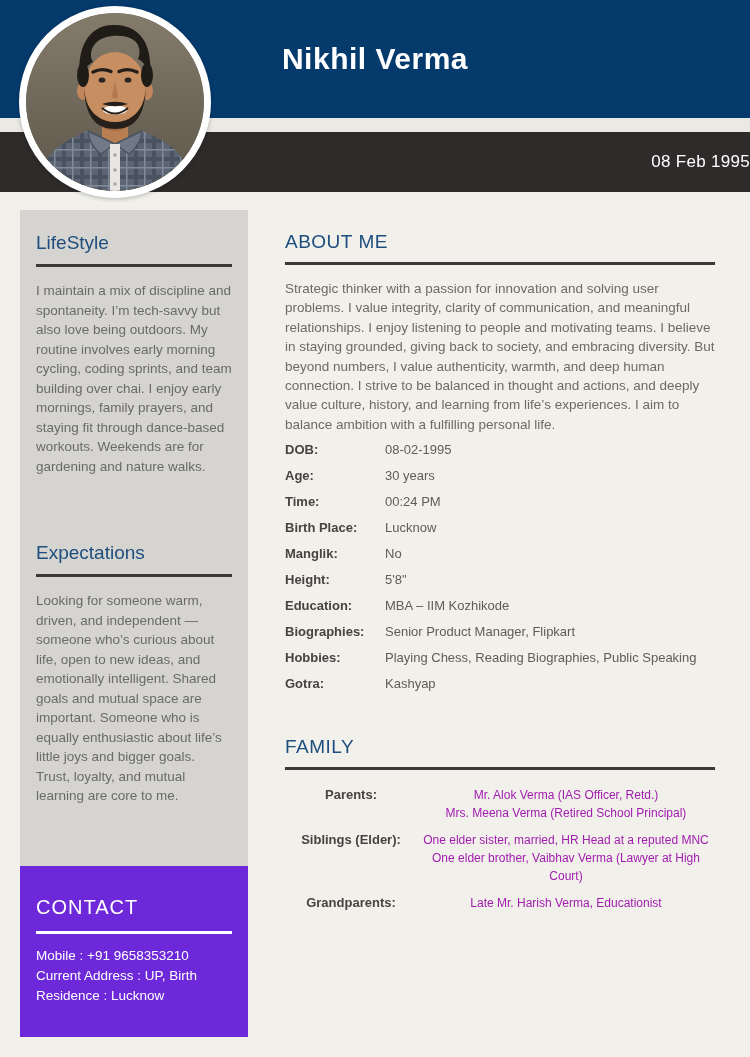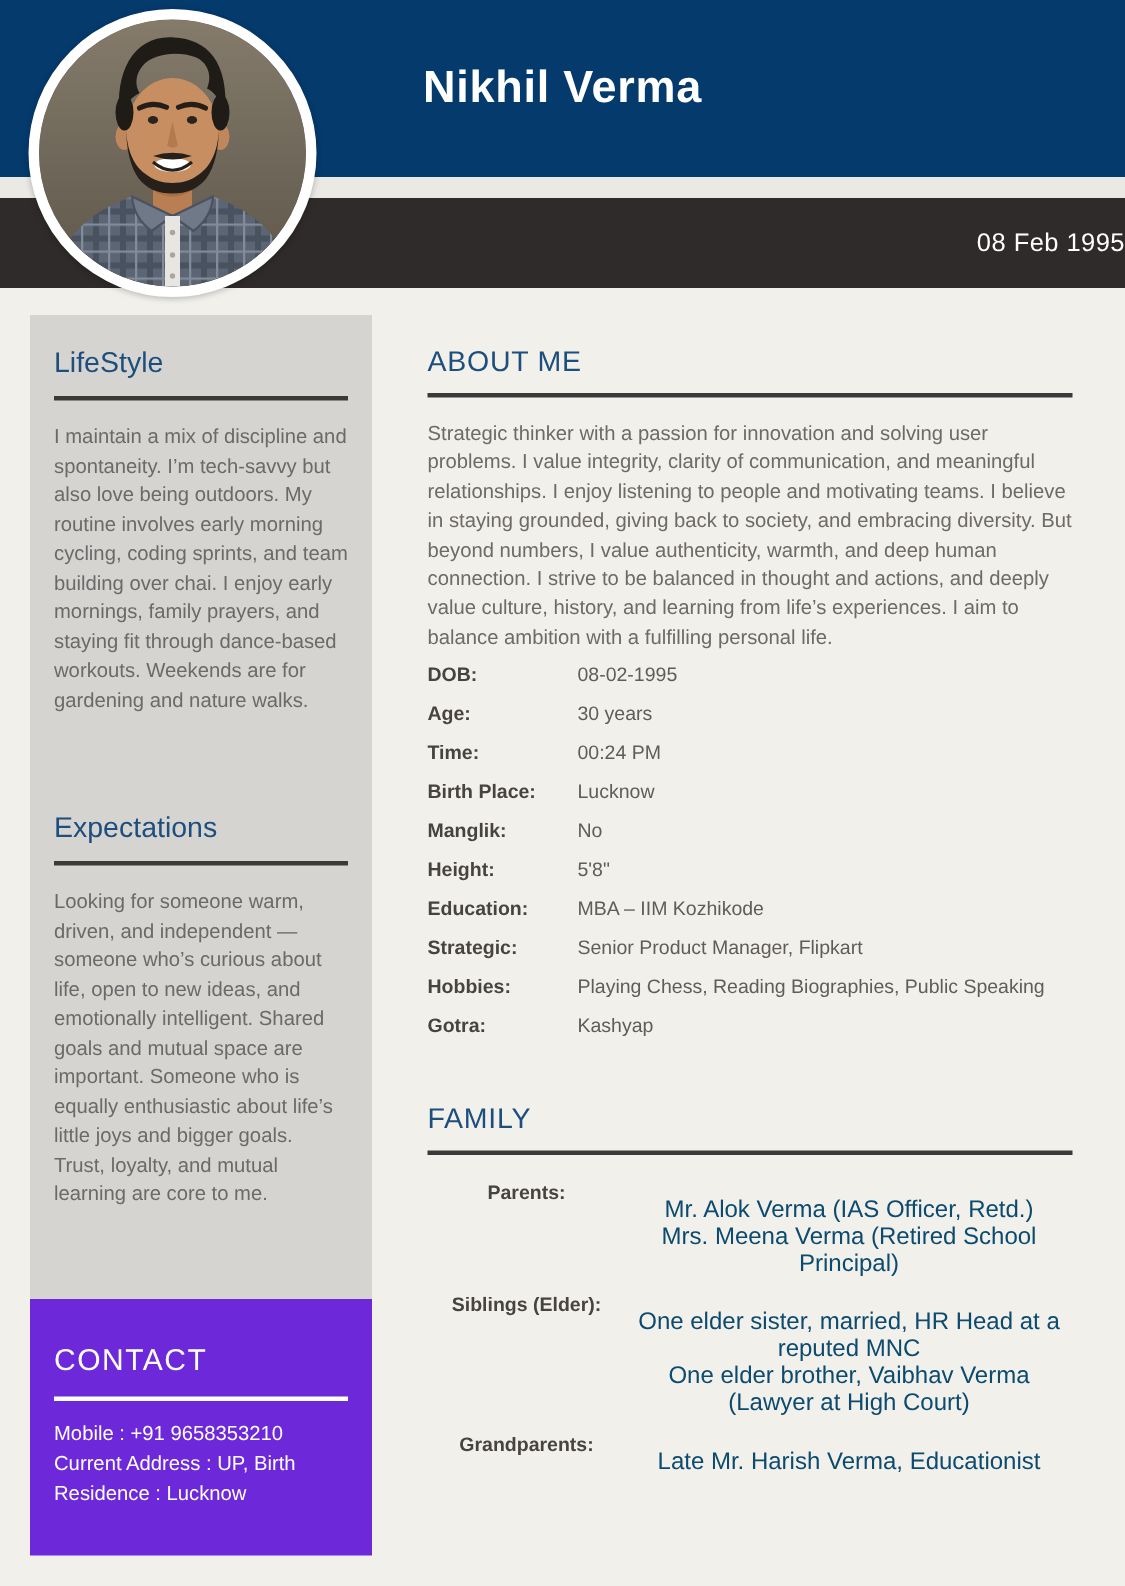--- a/index.html
+++ b/index.html
@@ -45,21 +45,21 @@
   .main .rule{margin-top:9px;}
   .about-p{margin:14px 0 0 0;font-size:13.5px;line-height:19.4px;color:#6e6a66;}
   .kv-list{margin-top:8px;}
   .kv-row{display:flex;height:26px;align-items:flex-start;}
   .kv-label{width:100px;flex:0 0 100px;font-size:13px;font-weight:700;color:#474340;}
   .kv-value{flex:1;font-size:13px;color:#605c58;}
   .family-h2{margin-top:34px;}
   .fam-list{margin-top:16px;}
   .fam-row{display:flex;margin-bottom:9px;text-align:center;}
   .fam-label{width:132px;flex:0 0 132px;font-size:13px;font-weight:700;color:#474340;line-height:18px;}
-  .fam-value{flex:1;font-size:16px;color:#0c4a6e;line-height:18px;margin-top:12px;}
+  .fam-value{flex:1;font-size:12px;color:#a21caf;line-height:18px;}
   .fam-value div{margin:0;}
 </style>
 </head>
 <body>
 
 <div class="band-blue"></div>
 <div class="band-gap"></div>
 <div class="band-dark">
   <span class="dob-text">08 Feb 1995</span>
 </div>
@@ -180,21 +180,21 @@
     </div>
     <div class="kv-row">
       <span class="kv-label">Height:</span>
       <span class="kv-value">5'8"</span>
     </div>
     <div class="kv-row">
       <span class="kv-label">Education:</span>
       <span class="kv-value">MBA – IIM Kozhikode</span>
     </div>
     <div class="kv-row">
-      <span class="kv-label">Strategic:</span>
+      <span class="kv-label">Biographies:</span>
       <span class="kv-value">Senior Product Manager, Flipkart</span>
     </div>
     <div class="kv-row">
       <span class="kv-label">Hobbies:</span>
       <span class="kv-value">Playing Chess, Reading Biographies, Public Speaking</span>
     </div>
     <div class="kv-row">
       <span class="kv-label">Gotra:</span>
       <span class="kv-value">Kashyap</span>
     </div>

